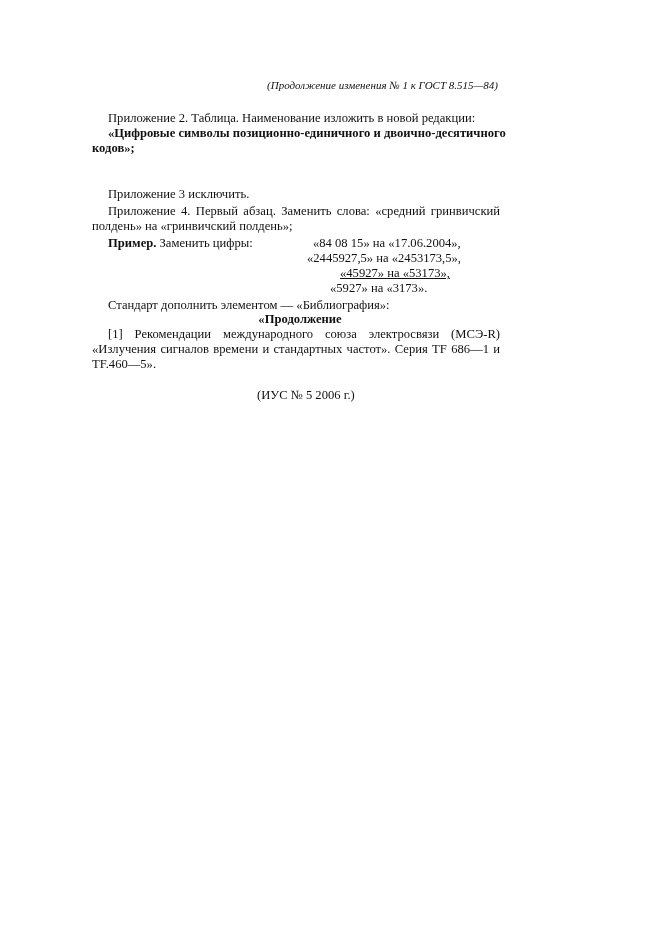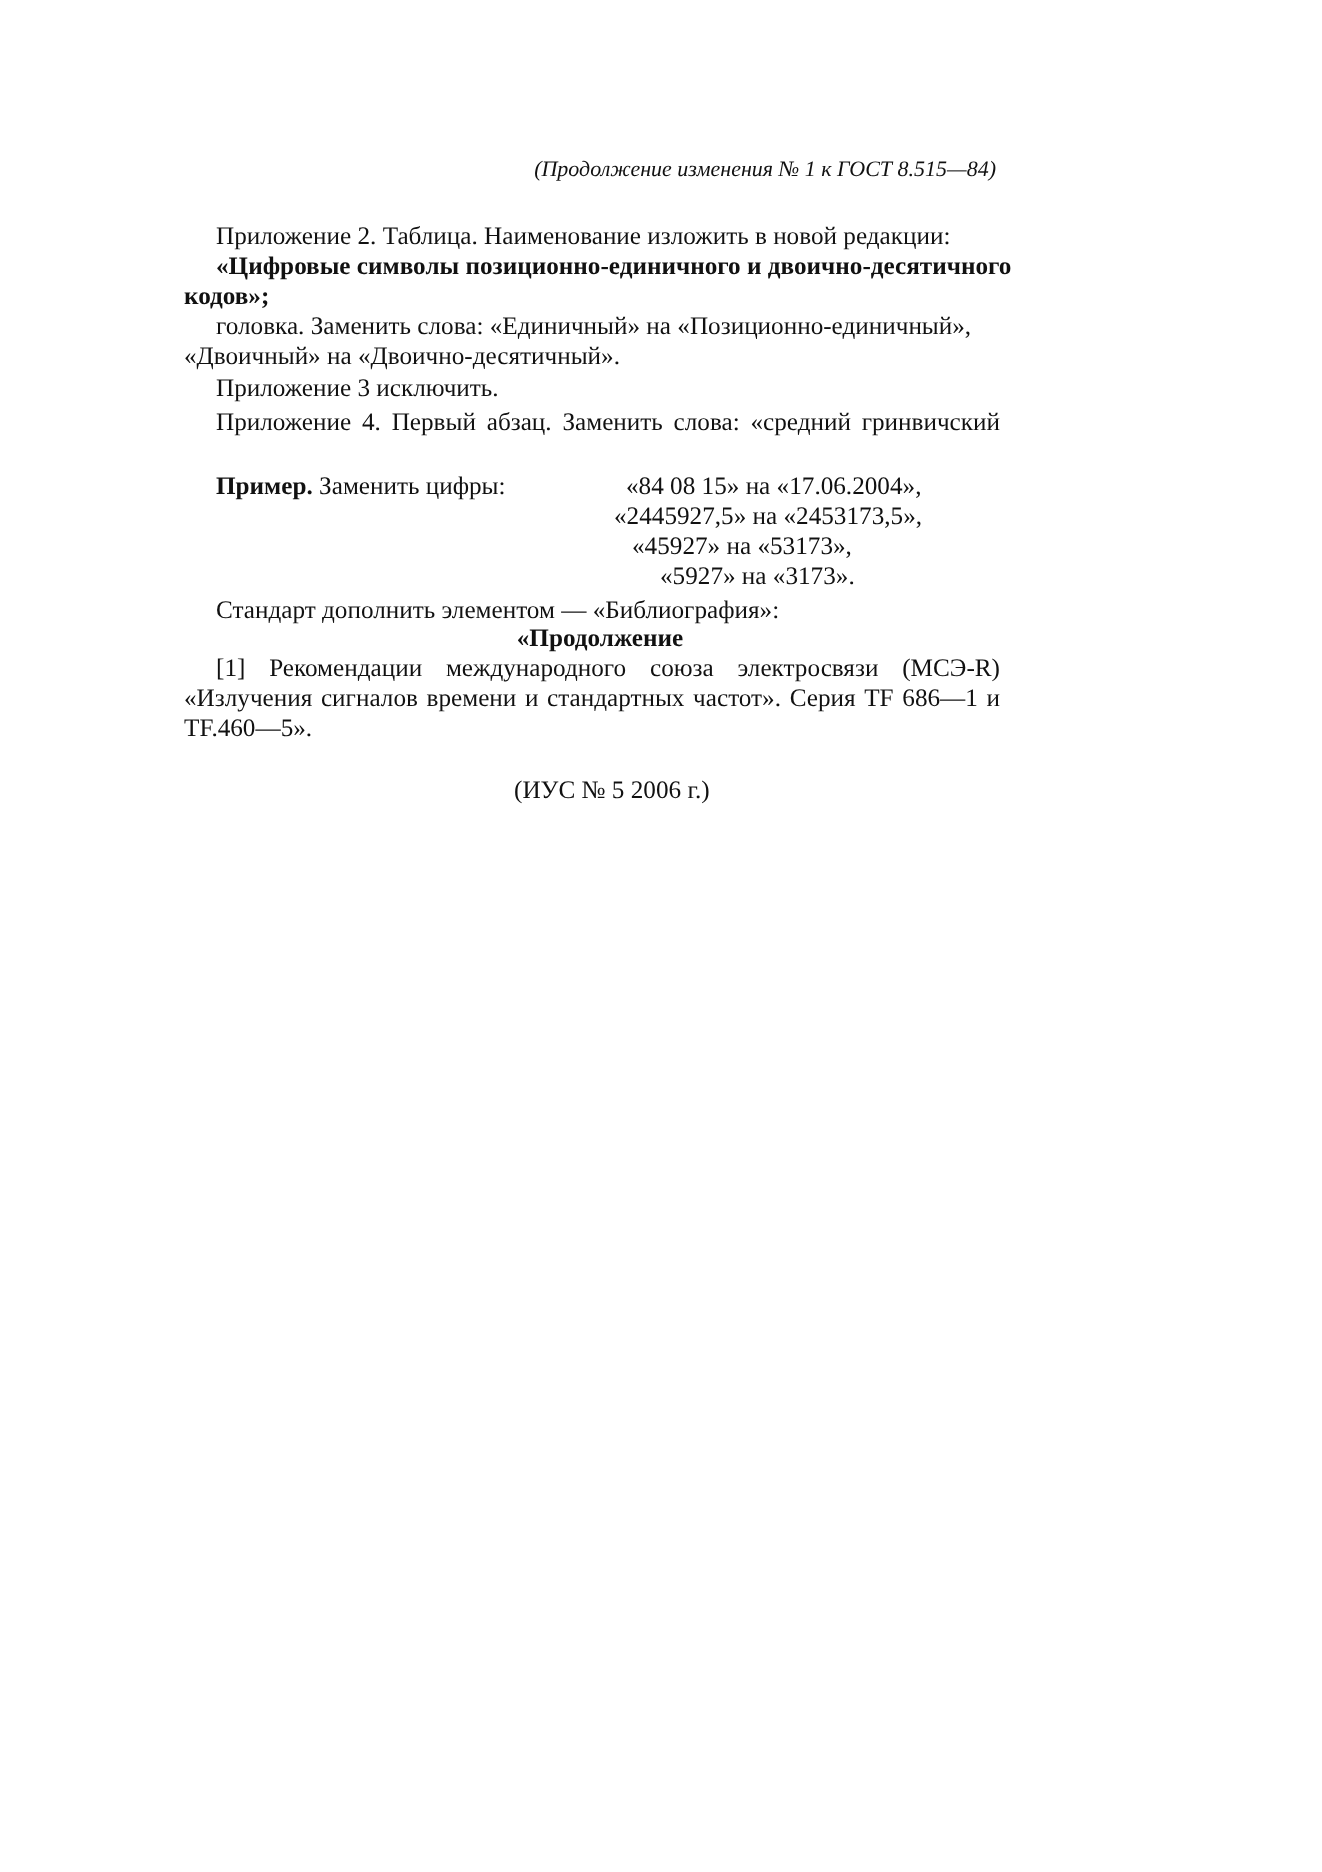--- a/index.html
+++ b/index.html
@@ -28,34 +28,33 @@
 
 <div class="page">
 
   <div class="header-note">(Продолжение изменения № 1 к ГОСТ  8.515—84)</div>
 
   <div class="line" style="left:108px; top:111px;">Приложение 2. Таблица. Наименование изложить в новой редакции:</div>
 
   <div class="line bold justify" style="left:108px; top:126px;">«Цифровые символы позиционно-единичного и двоично-десятичного</div>
   <div class="line bold" style="left:92px; top:141px;">кодов»;</div>
 
-  <div class="line" style="left:108px; top:156px;">головка. Заменить слова: «Единичный» на «Позиционно-единичный»,</div>
-  <div class="line" style="left:92px; top:171px;">«Двоичный» на «Двоично-десятичный».</div>
 
   <div class="line" style="left:108px; top:187px;">Приложение 3 исключить.</div>
 
   <div class="line justify" style="left:108px; top:204px; width:392px;">Приложение 4. Первый абзац. Заменить слова: «средний гринвичский</div>
+  <div class="line" style="left:92px; top:219px;">полдень» на «гринвичский полдень»;</div>
 
   <div class="line" style="left:108px; top:236px;">
     <span class="bold">Пример.</span><span> Заменить цифры:</span>
   </div>
 
   <div class="line" style="left:313px; top:236px;">«84 08 15»   на «17.06.2004»,</div>
   <div class="line" style="left:307px; top:251px;">«2445927,5»  на «2453173,5»,</div>
-  <div class="line" style="left:316px; top:266px;">«45927» на  «53173»,</div>
+  <div class="line" style="left:340px; top:266px;text-decoration:underline;">«45927» на  «53173»,</div>
   <div class="line" style="left:330px; top:281px;">«5927»  на  «3173».</div>
 
   <div class="line" style="left:108px; top:298px;">Стандарт дополнить элементом — «Библиография»:</div>
 
   <div class="line bold center" style="left:200px; top:312px; width:200px;">«Продолжение</div>
 
   <div class="line justify" style="left:108px; top:327px; width:392px;">[1] Рекомендации международного союза электросвязи (МСЭ-R)</div>
   <div class="line justify" style="left:92px; top:342px; width:408px;">«Излучения сигналов времени и стандартных частот». Серия TF 686—1 и</div>
   <div class="line" style="left:92px; top:357px;">TF.460—5».</div>
 

